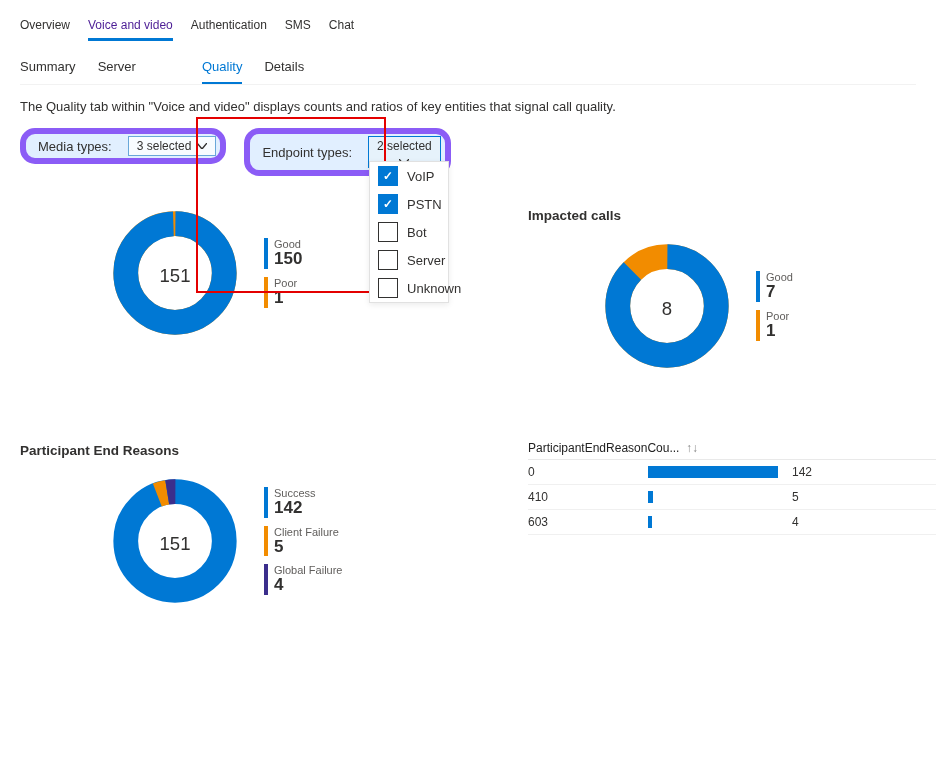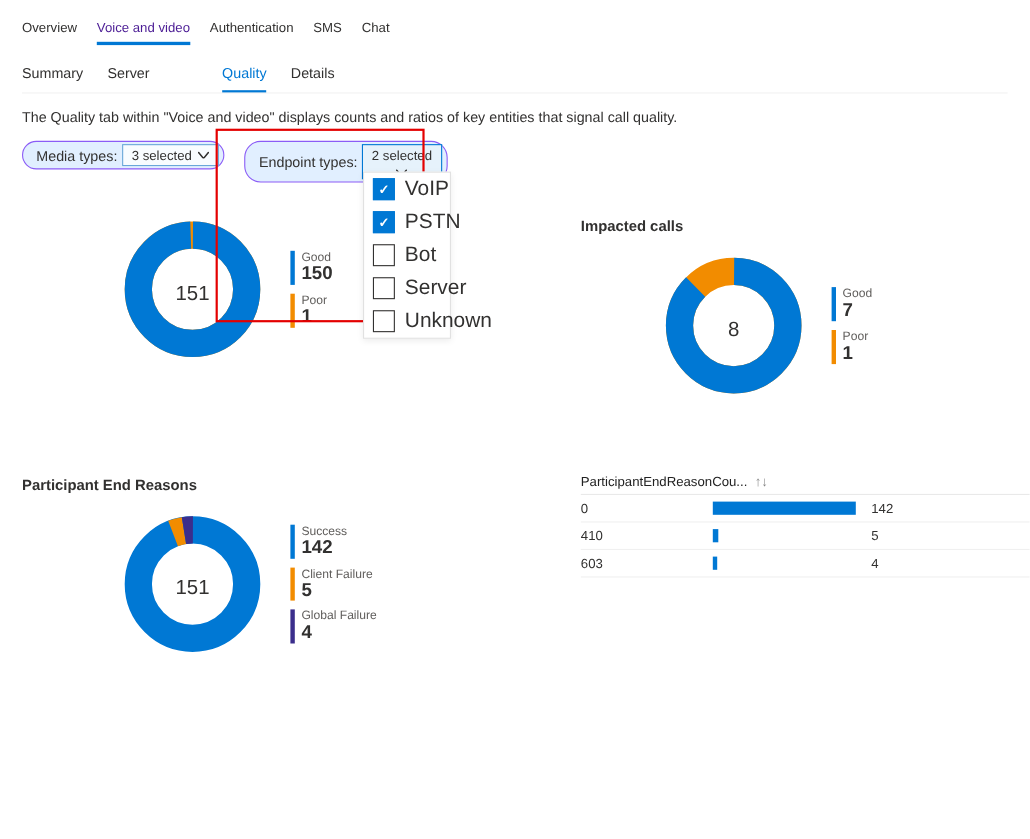--- a/index.html
+++ b/index.html
@@ -30,23 +30,23 @@
       padding-bottom: 8px;
       color: #323130;
       font-size: 13px;
     }
     .subtab.active { color: #0078d4; border-bottom: 2px solid #0078d4; margin-left: 44px; }
     .desc { margin-top: 14px; color: #323130; font-size: 13px; }
     .filter-row { display: flex; gap: 18px; margin-top: 14px; align-items: flex-start; position: relative; }
     .pill {
       display: flex;
       align-items: center;
-      gap: 4px;
+      gap: 16px;
       background: #e1efff;
-      border: 1px solid #8b5cf6;
+      border: 6px solid #8b5cf6;
       border-radius: 15px;
       padding: 2px 4px 2px 12px;
       font-size: 13px;
       text-align: right;
     }
     .pill .sel {
       background: #f8fcff;
       border: 1px solid #69a7d9;
       border-radius: 0;
       padding: 2px 8px;
@@ -68,21 +68,21 @@
       border: 1px solid #e1e1e1;
       box-shadow: 0 2px 6px rgba(0,0,0,0.08);
       z-index: 10;
     }
     .dropdown .opt {
       display: flex;
       align-items: center;
       gap: 9px;
       padding: 4px 8px;
       cursor: pointer;
-      font-size: 19px;
+      font-size: 13px;
     }
     .chk {
       width: 18px;
       height: 18px;
       border: 1px solid #323130;
       display: inline-flex;
       align-items: center;
       justify-content: center;
       flex-shrink: 0;
     }

